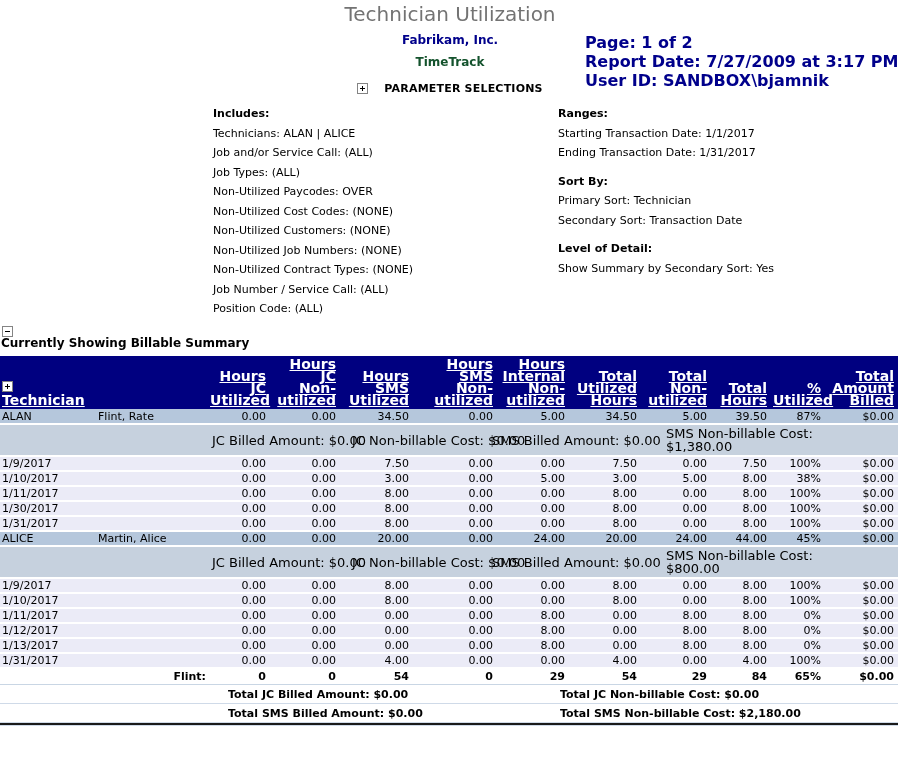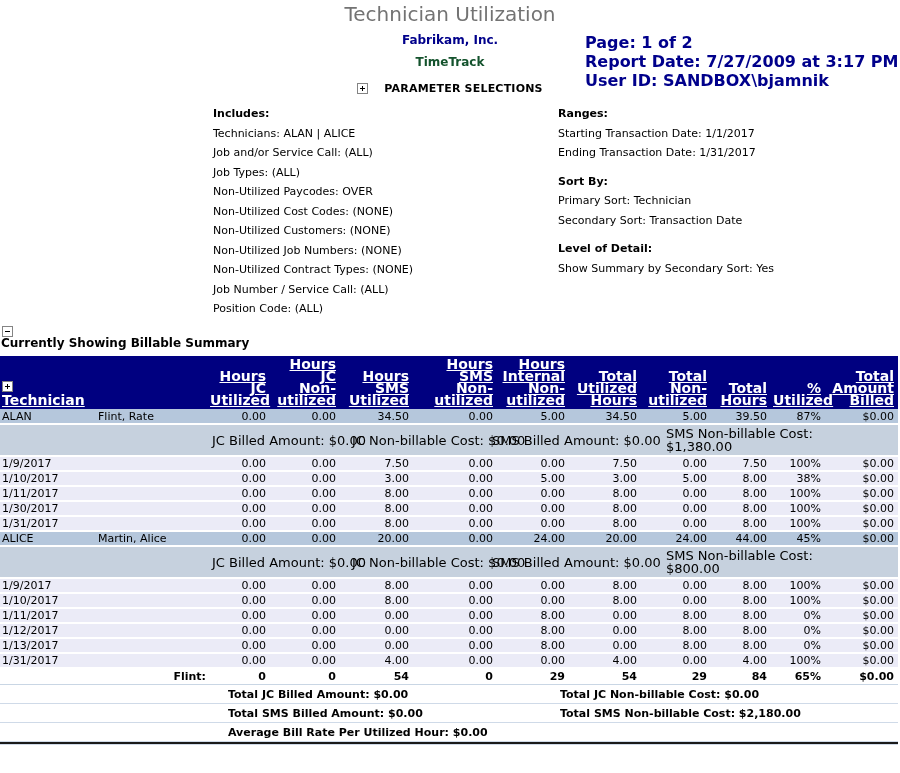--- a/index.html
+++ b/index.html
@@ -374,20 +374,17 @@
 
   <div class="footer-totals">
       <div class="footer-row">
         <span class="footer-left">Total JC Billed Amount: $0.00</span>
         <span class="footer-right">Total JC Non-billable Cost: $0.00</span>
       </div>
       <div class="footer-row">
         <span class="footer-left">Total SMS Billed Amount: $0.00</span>
         <span class="footer-right">Total SMS Non-billable Cost: $2,180.00</span>
       </div>
-      <div class="footer-row">
-        <span class="footer-left">Average Bill Rate Per Utilized Hour: $0.00</span>
-      </div>
     </div>
   <div class="end-sep"></div>
   <div class="bottom-line"></div>
 
 </div>
 
 </body></html>

